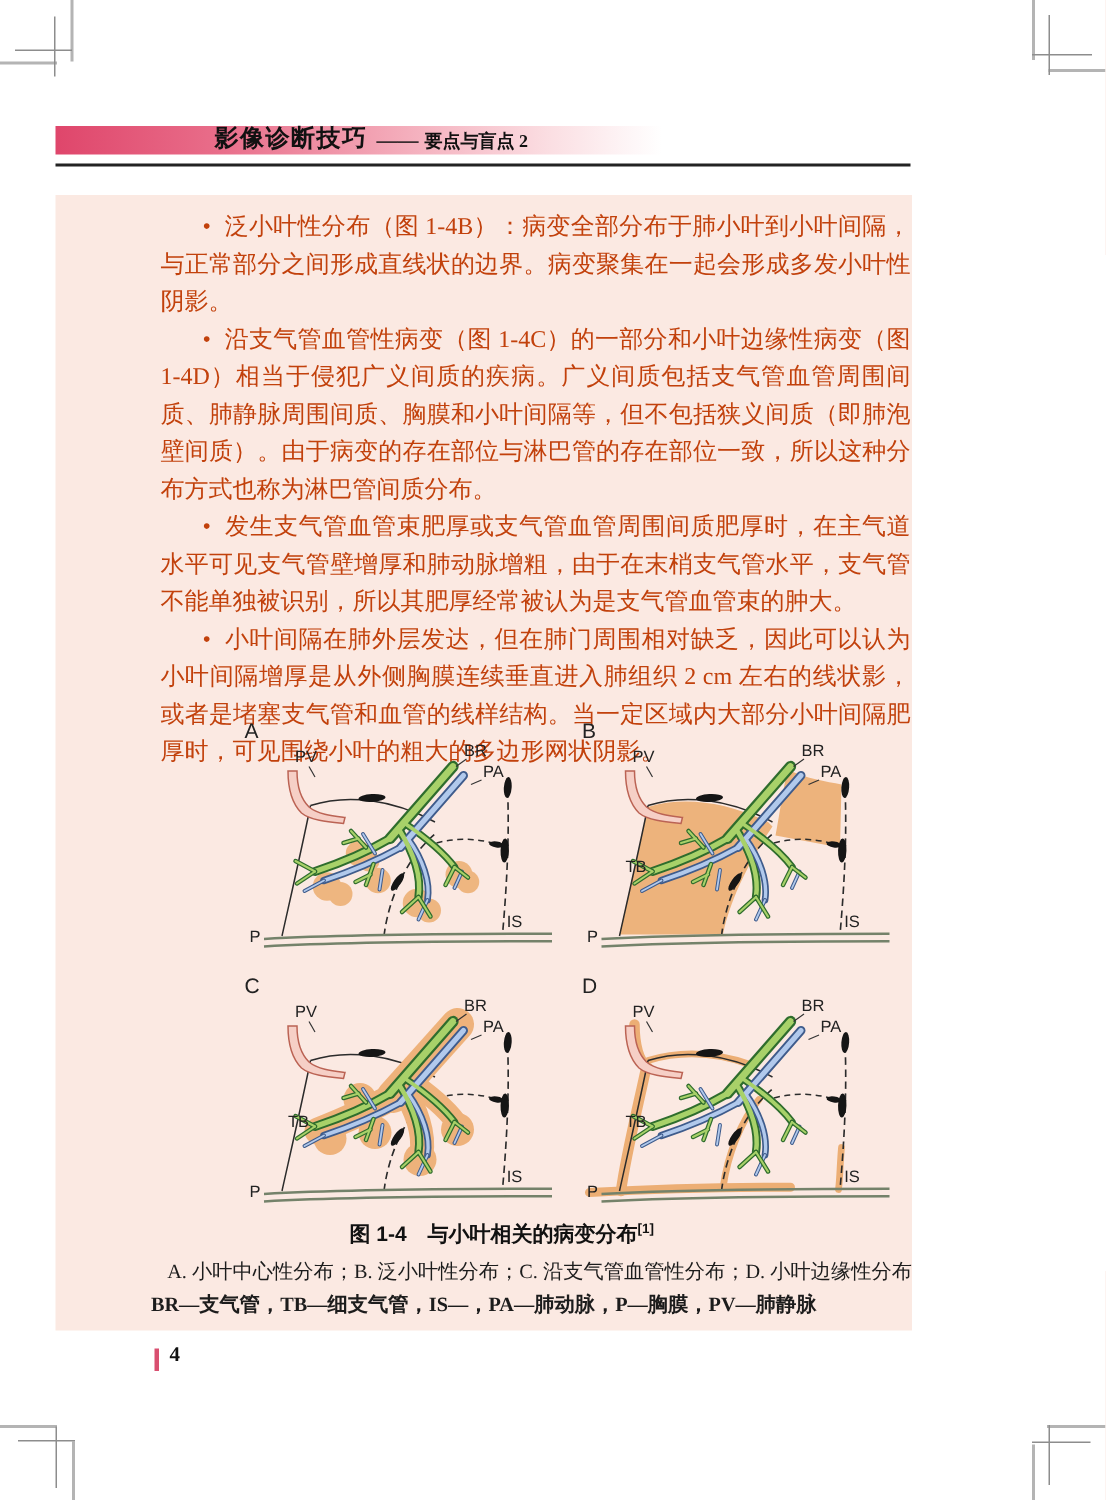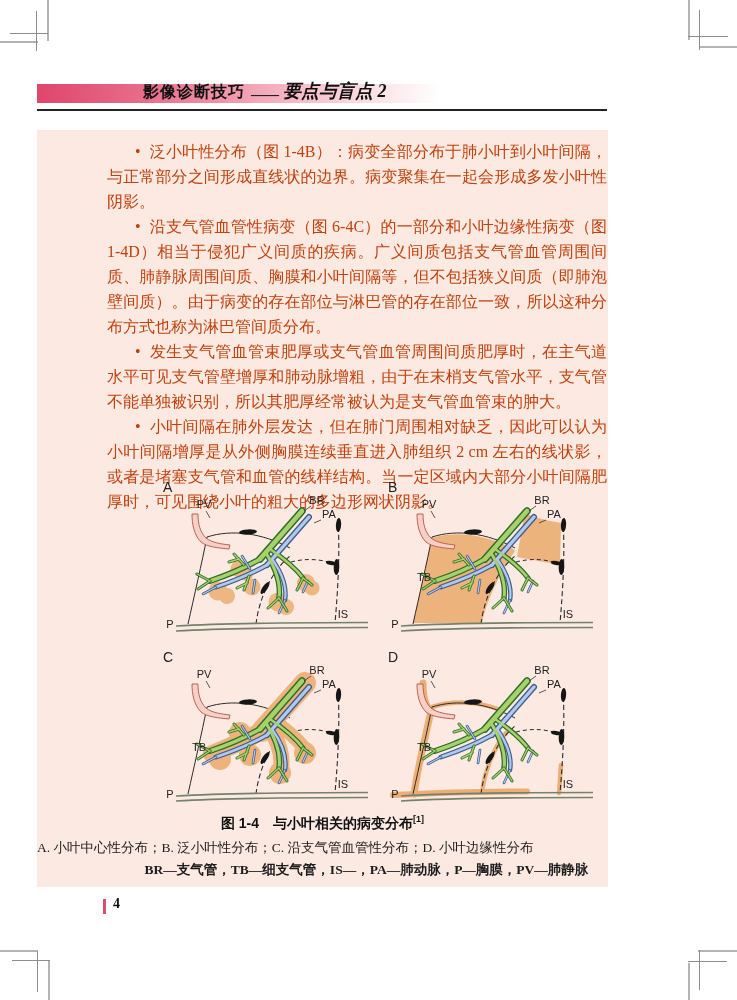--- a/index.html
+++ b/index.html
@@ -18,21 +18,21 @@
   .hbar{
     position:absolute;left:37px;top:84px;width:360px;height:19px;
     background:linear-gradient(to right,#df466b 0%,#e96f8b 28%,#f4aebc 58%,#fbdfe3 82%,#ffffff 100%);
     display:flex;align-items:flex-end;padding-left:44px;
   }
   .htitle{
     font-family:"Liberation Sans","DejaVu Sans",sans-serif;
     font-weight:bold;font-size:16px;color:#111;margin-left:62px;letter-spacing:1px;white-space:nowrap;
   }
   .hdash{font-family:"Liberation Serif",serif;font-weight:bold;color:#111;font-size:14px;margin:0 4px 0 6px;white-space:nowrap;}
-  .hsub{font-family:"Liberation Serif",serif;font-style:italic;font-weight:bold;font-size:18px;color:#111;white-space:nowrap;}
+  .hsub{font-family:"Liberation Serif",serif;font-weight:bold;font-size:12px;color:#111;white-space:nowrap;}
   .hrule{position:absolute;left:37px;top:109px;width:570px;height:2px;background:#232323;}
 
   
   .content{
     position:absolute;left:37px;top:130px;width:571px;height:757px;
     background:#fbe9e2;
   }
 
   
   .bodytext{
@@ -63,24 +63,24 @@
   .plet{font-family:"Liberation Sans","DejaVu Sans",sans-serif;font-size:14px;fill:#222;}
   .ldr{stroke:#333;stroke-width:.8;fill:none;}
   .lesA{fill:#eeb680;}
   .lesB{fill:#edb37c;}
   .halo{fill:none;stroke:#eeb27b;stroke-linecap:round;}
   .halodot{fill:#eeb27b;}
   .trace{fill:none;stroke:#ecae74;stroke-linecap:round;}
 
   
   .cap1{position:absolute;left:0;top:684px;width:571px;text-align:center;
-    font-family:"Liberation Sans","DejaVu Sans",sans-serif;font-weight:bold;font-size:14px;color:#111;}
+    font-family:"Liberation Sans","DejaVu Sans",sans-serif;font-weight:bold;font-size:14px;color:#111;padding-left:12px;}
   .cap1 sup{font-size:9px;}
-  .cap2{position:absolute;left:0;top:709px;width:571px;text-align:left;font-size:13.5px;color:#1c1c1c;}
-  .cap3{position:absolute;left:0;top:731px;width:571px;text-align:center;font-weight:bold;font-size:13.5px;color:#1c1c1c;margin-left:44px;}
+  .cap2{position:absolute;left:0;top:709px;width:571px;text-align:right;font-size:13.5px;color:#1c1c1c;}
+  .cap3{position:absolute;left:0;top:731px;width:571px;text-align:center;font-weight:bold;font-size:13.5px;color:#1c1c1c;}
 
   
   .pgbar{position:absolute;left:103px;top:899px;width:3px;height:15px;background:#d94f70;}
   .pgnum{position:absolute;left:113px;top:896px;font-weight:bold;font-size:14px;color:#111;}
 </style>
 </head>
 <body>
 
 <svg style="position:absolute;width:0;height:0;overflow:hidden" aria-hidden="true">
   <defs>
@@ -181,21 +181,21 @@
     <span class="htitle">影像诊断技巧</span>
     <span class="hdash">——</span>
     <span class="hsub">要点与盲点 2</span>
   </div>
   <div class="hrule"></div>
 
   <div class="content">
 
     <div class="bodytext">
       <p><span class="bullet">•</span><span>泛小叶性分布（图 1-4B）：病变全部分布于肺小叶到小叶间隔，与正常部分之间形成直线状的边界。病变聚集在一起会形成多发小叶性阴影。</span></p>
-      <p><span class="bullet">•</span><span>沿支气管血管性病变（图 6-4C）的一部分和小叶边缘性病变（图 1-4D）相当于侵犯广义间质的疾病。广义间质包括支气管血管周围间质、肺静脉周围间质、胸膜和小叶间隔等，但不包括狭义间质（即肺泡壁间质）。由于病变的存在部位与淋巴管的存在部位一致，所以这种分布方式也称为淋巴管间质分布。</span></p>
+      <p><span class="bullet">•</span><span>沿支气管血管性病变（图 1-4C）的一部分和小叶边缘性病变（图 1-4D）相当于侵犯广义间质的疾病。广义间质包括支气管血管周围间质、肺静脉周围间质、胸膜和小叶间隔等，但不包括狭义间质（即肺泡壁间质）。由于病变的存在部位与淋巴管的存在部位一致，所以这种分布方式也称为淋巴管间质分布。</span></p>
       <p><span class="bullet">•</span><span>发生支气管血管束肥厚或支气管血管周围间质肥厚时，在主气道水平可见支气管壁增厚和肺动脉增粗，由于在末梢支气管水平，支气管不能单独被识别，所以其肥厚经常被认为是支气管血管束的肿大。</span></p>
       <p><span class="bullet">•</span><span>小叶间隔在肺外层发达，但在肺门周围相对缺乏，因此可以认为小叶间隔增厚是从外侧胸膜连续垂直进入肺组织 2 cm 左右的线状影，或者是堵塞支气管和血管的线样结构。当一定区域内大部分小叶间隔肥厚时，可见围绕小叶的粗大的多边形网状阴影。</span></p>
     </div>
 
     <div class="figure">
 
       <svg class="panel panel-a" viewBox="0 0 230 168">
         <use href="#g-lines"></use>
         <g>
           <circle class="lesA" cx="78" cy="114" r="9.5"></circle>

